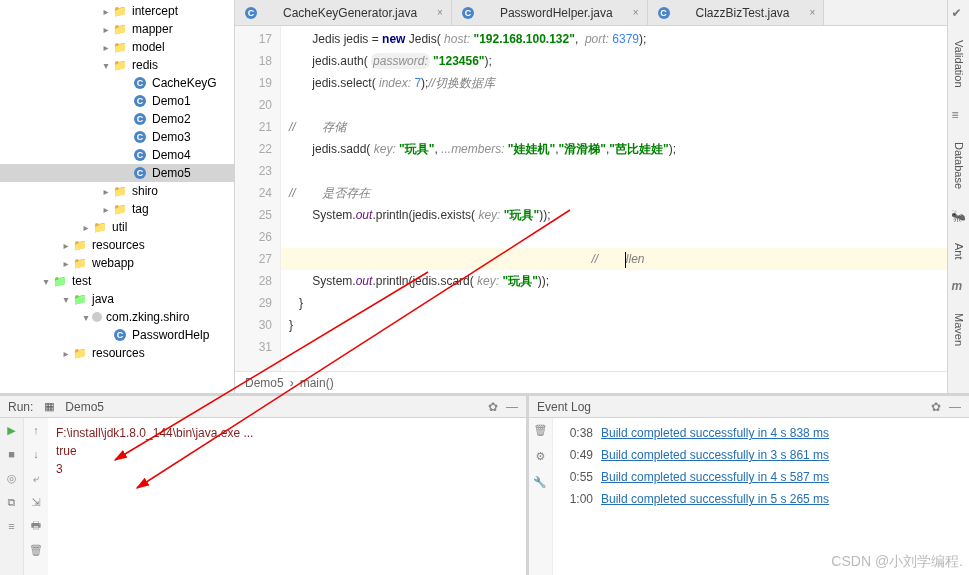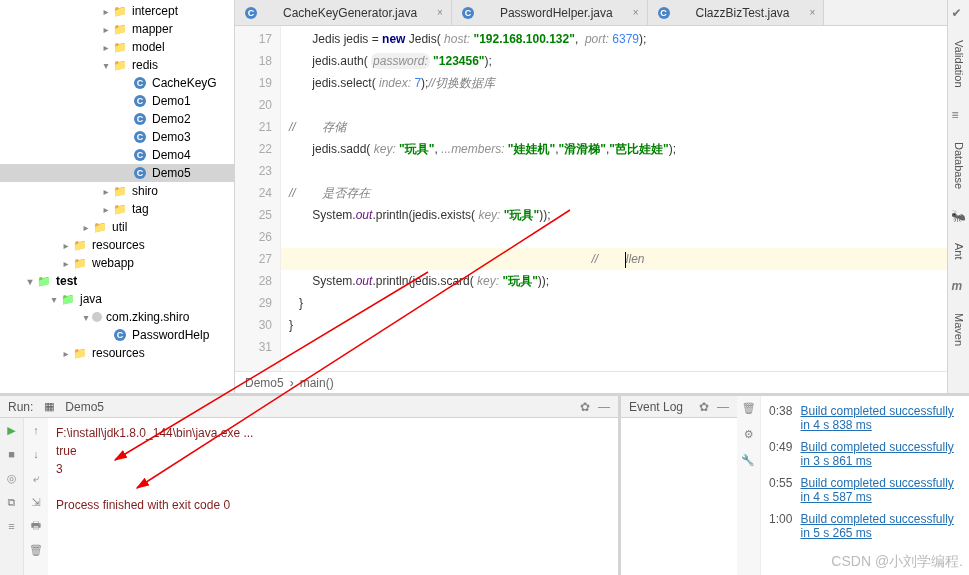--- a/index.html
+++ b/index.html
@@ -52,21 +52,21 @@
 .panel-header .spacer { flex:1; }
 .panel-header .hicon { color:#888; cursor:pointer; }
 .run-body { flex:1; display:flex; font-family:Consolas,monospace; font-size:13px; }
 .run-tools { width:24px; background:#f2f2f2; border-right:1px solid #e4e4e4; display:flex; flex-direction:column; align-items:center; padding-top:4px; gap:8px; }
 .run-tools2 { width:24px; background:#f7f7f7; display:flex; flex-direction:column; align-items:center; padding-top:4px; gap:8px; }
 .rtool { width:16px; height:16px; color:#888; display:flex; align-items:center; justify-content:center; font-size:11px; cursor:pointer; }
 .rtool.play { color:#4caf50; }
 .console { flex:1; padding:6px 8px; color:#7f1d1d; }
 .console .out-line { line-height:18px; }
 
-.event-panel { width:348px; display:flex; flex-direction:row; }
+.event-panel { width:440px; display:flex; flex-direction:column;text-align:right; }
 .event-body { flex:1; display:flex; }
 .ev-tools { width:24px; background:#f7f7f7; border-right:1px solid #eee; display:flex; flex-direction:column; align-items:center; padding-top:4px; gap:10px; }
 .ev-list { flex:1; padding:4px 0; overflow:hidden; font-size:12px; }
 .ev-row { display:flex; padding:4px 8px; gap:8px; }
 .ev-time { color:#555; width:32px; }
 .ev-msg { color:#2470b3; text-decoration:underline; cursor:pointer; }
 
 .watermark { position:absolute; right:6px; bottom:4px; color:#bbb; font-size:14px; font-family:"Microsoft YaHei",sans-serif; pointer-events:none; z-index:20;margin-left:20px; }
 svg.arrows { position:absolute; top:0; left:0; pointer-events:none; z-index:10; }
 </style>
@@ -145,26 +145,26 @@
           <div class="tree-item" style="padding-left: 60px;">
             <span class="chev closed"></span>
             <span class="ficon folder"></span>
             <span class="tree-label">resources</span>
           </div>
           <div class="tree-item" style="padding-left: 60px;">
             <span class="chev closed"></span>
             <span class="ficon folder"></span>
             <span class="tree-label">webapp</span>
           </div>
-          <div class="tree-item" style="padding-left: 24px; font-weight: bold;">
+          <div class="tree-item" style="padding-left: 40px;">
             <span class="chev open"></span>
             <span class="ficon folder green"></span>
             <span class="tree-label">test</span>
           </div>
-          <div class="tree-item" style=" margin-left: 48px;">
+          <div class="tree-item" style="padding-left: 60px;">
             <span class="chev open"></span>
             <span class="ficon folder green"></span>
             <span class="tree-label">java</span>
           </div>
           <div class="tree-item" style="padding-left: 80px;">
             <span class="chev open"></span>
             <span class="ficon pkg"></span>
             <span class="tree-label">com.zking.shiro</span>
           </div>
           <div class="tree-item" style="padding-left: 100px;">
@@ -261,21 +261,20 @@
      <span class="rtool">⤶</span>
      <span class="rtool">⇲</span>
      <span class="rtool">🖶</span>
      <span class="rtool">🗑</span>
     </div>
     <div class="console" id="console">
             <div class="out-line">F:\install\jdk1.8.0_144\bin\java.exe ...</div>
             <div class="out-line">true</div>
             <div class="out-line">3</div>
             <div class="out-line">&nbsp;</div>
-            <div class="out-line">Process finished with exit code 0</div>
           </div>
    </div>
   </div>
   <div class="event-panel">
    <div class="panel-header">
     <span>Event Log</span>
     <span class="spacer"></span>
     <span class="hicon">✿</span>
     <span class="hicon">—</span>
    </div>

